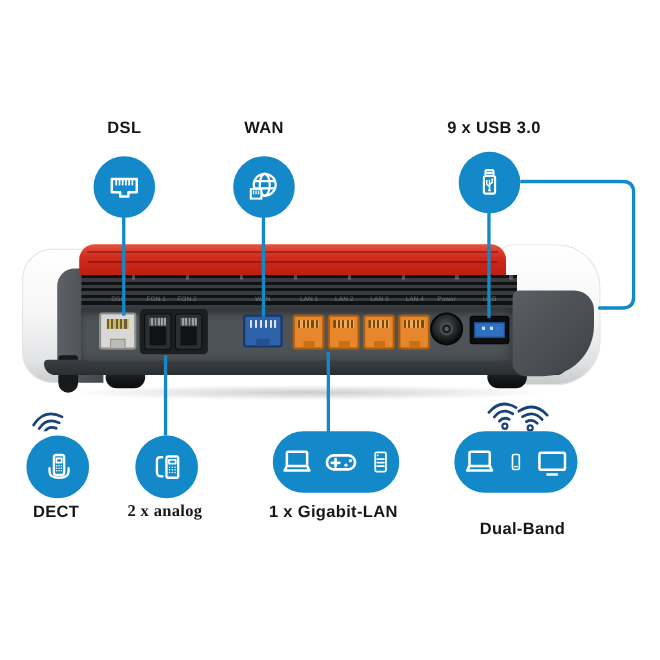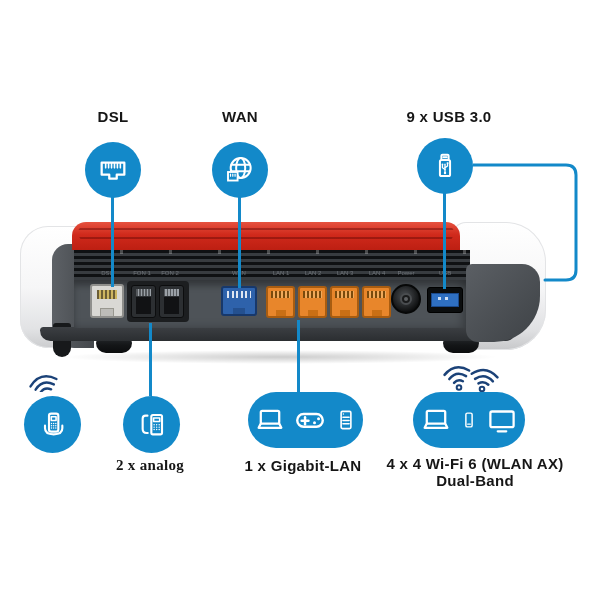--- a/index.html
+++ b/index.html
@@ -251,20 +251,21 @@
         <circle cx="10.9" cy="12.5" r="0.55"></circle>
           <circle cx="12.5" cy="12.5" r="0.55"></circle>
           <circle cx="14.1" cy="12.5" r="0.55"></circle>
         <circle cx="10.9" cy="14.2" r="0.55"></circle>
           <circle cx="12.5" cy="14.2" r="0.55"></circle>
           <circle cx="14.1" cy="14.2" r="0.55"></circle>
       </g>
       <path d="M6 12.5 V14.5 Q6 19 12.5 19 Q19 19 19 14.5 V12.5"></path>
     </svg>
   </div>
+  <div class="co-label lbl-dect">DECT</div>
 
   <div class="b-circle c-analog">
     <svg width="32" height="32" viewBox="0 0 24 24" fill="none" stroke="#fff" stroke-width="1.6" stroke-linejoin="round" stroke-linecap="round">
       <path d="M8.6 5 H7.2 Q5 5 5 7.2 V15 Q5 18 8 18 H8.8"></path>
       <rect x="11.5" y="4.5" width="8" height="14.5" rx="1.2"></rect>
       <rect x="13.2" y="6.8" width="4.6" height="2.6" stroke-width="1.2"></rect>
       <g fill="#fff" stroke="none">
         <circle cx="13.6" cy="11.8" r="0.55"></circle>
           <circle cx="15.5" cy="11.8" r="0.55"></circle>
           <circle cx="17.4" cy="11.8" r="0.55"></circle>
@@ -325,17 +326,17 @@
     <svg width="22" height="22" viewBox="0 0 24 24" fill="none" stroke="#fff" stroke-width="1.6" stroke-linejoin="round" stroke-linecap="round">
       <rect x="8.6" y="4.5" width="6.8" height="15" rx="1.6"></rect>
       <path d="M10.6 16.6 H13.4" stroke-width="1.3"></path>
     </svg>
     <svg width="34" height="34" viewBox="0 0 24 24" fill="none" stroke="#fff" stroke-width="1.6" stroke-linejoin="round" stroke-linecap="round">
       <rect x="3.8" y="6" width="16.4" height="11" rx="1.2"></rect>
       <path d="M9 20 H15"></path>
     </svg>
   </div>
   <div class="co-label lbl-wifi">
-    <span>4 x 4 Wi-Fi 6 (WLAN AX)</span><br>
+    <br>
     <span>Dual-Band</span>
   </div>
 
 </div>
 
 </body></html>

